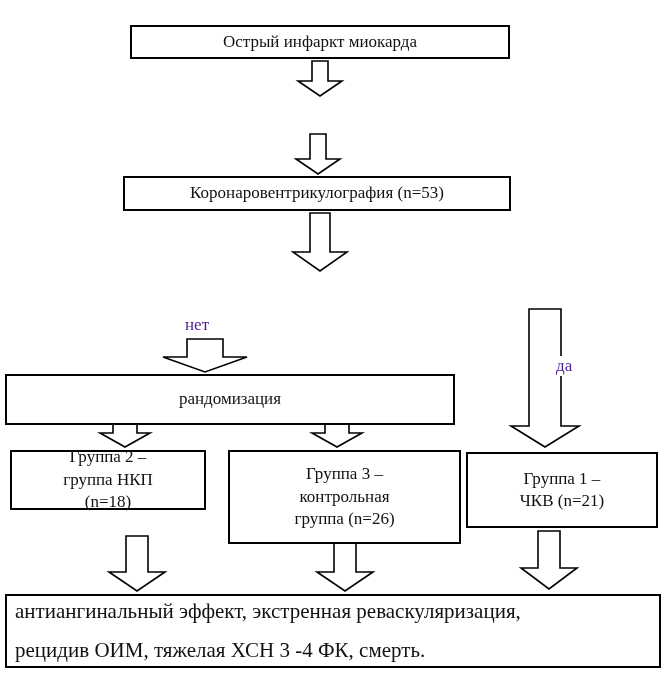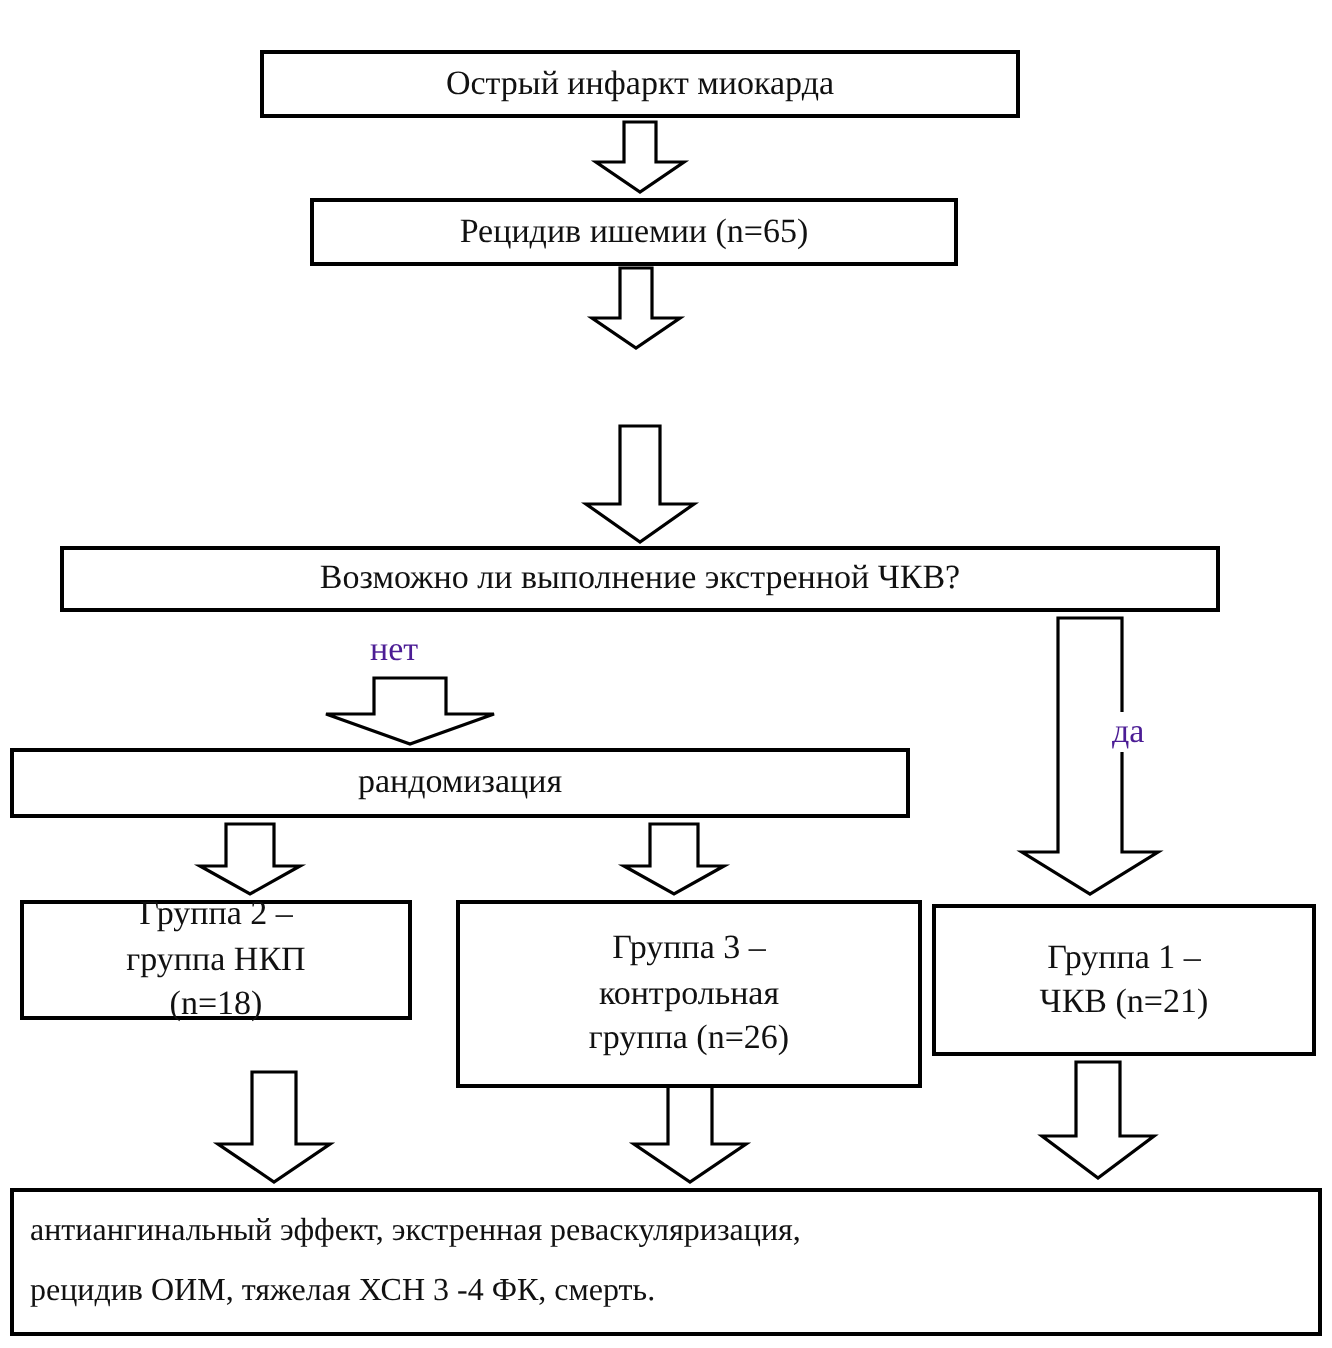--- a/index.html
+++ b/index.html
@@ -44,31 +44,31 @@
     position: absolute;
     font-size: 17px;
     color: #4c1d95;
     background: #ffffff;
     padding: 0 2px;
   }
   #box-top        { left:130px; top:25px;  width:380px; height:34px; }
   #box-recurrence { left:155px; top:99px;  width:324px; height:34px; }
   #box-coronary   { left:123px; top:176px; width:388px; height:35px; }
   #box-question   { left:30px;  top:273px; width:580px; height:33px; border-width:2px; }
-  #box-random     { left:5px;   top:374px; width:450px; height:35px; }
+  #box-random     { left:5px;   top:374px; width:450px; height:51px; }
   #box-group2     { left:10px;  top:450px; width:196px; height:60px; }
   #box-group3     { left:228px; top:450px; width:233px; height:94px; }
   #box-group1     { left:466px; top:452px; width:192px; height:76px; }
   #box-outcomes   {
     left:5px; top:594px; width:656px; height:74px;
     justify-content: flex-start;
     text-align: left;
     padding: 4px 8px;
     line-height: 1.85;
-    font-size: 16px;
+    font-size: 21px;
   }
   #label-no  { left:183px; top:315px; }
   #label-yes { left:554px; top:356px; }
 </style>
 </head>
 <body>
 
 <div class="canvas">
 
   <svg class="arrows-layer" viewBox="0 0 666 674" aria-hidden="true">
@@ -89,24 +89,23 @@
 
     <polygon points="126,536 148,536 148,572 165,572 137,591 109,572 126,572"></polygon>
 
     <polygon points="334,536 356,536 356,572 373,572 345,591 317,572 334,572"></polygon>
 
     <polygon points="538,531 560,531 560,568 577,568 549,589 521,568 538,568"></polygon>
   </svg>
 
   <div class="box" id="box-top">Острый инфаркт миокарда</div>
 
-  <div class="box" id="box-recurrence">Рецидив ишемии (n=65)</div>
 
+  <div class="box" id="box-coronary">Коронаровентрикулография (n=53)</div>
 
-  <div class="box" id="box-question">Возможно ли выполнение экстренной ЧКВ?</div>
 
   <div class="branch-label" id="label-no">нет</div>
 
   <div class="branch-label" id="label-yes">да</div>
 
   <div class="box" id="box-random">рандомизация</div>
 
   <div class="box" id="box-group2">Группа 2 –
 группа НКП
 (n=18)</div>

